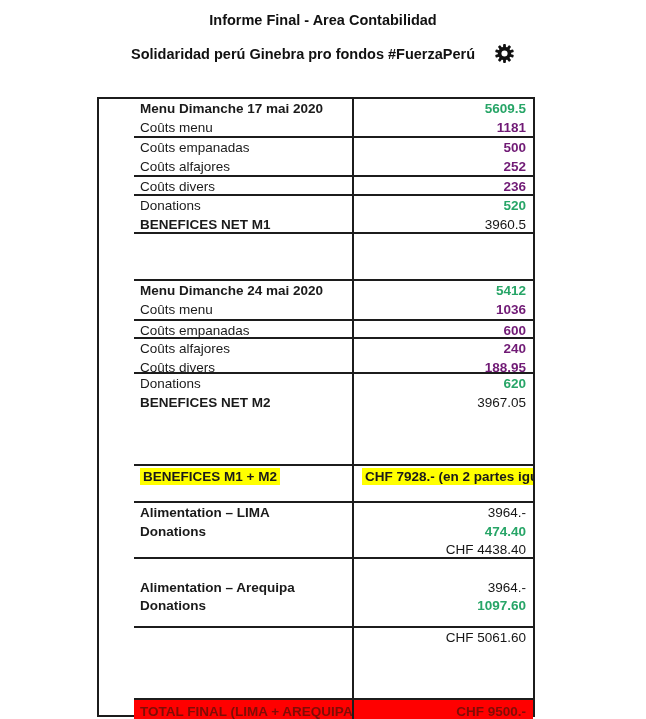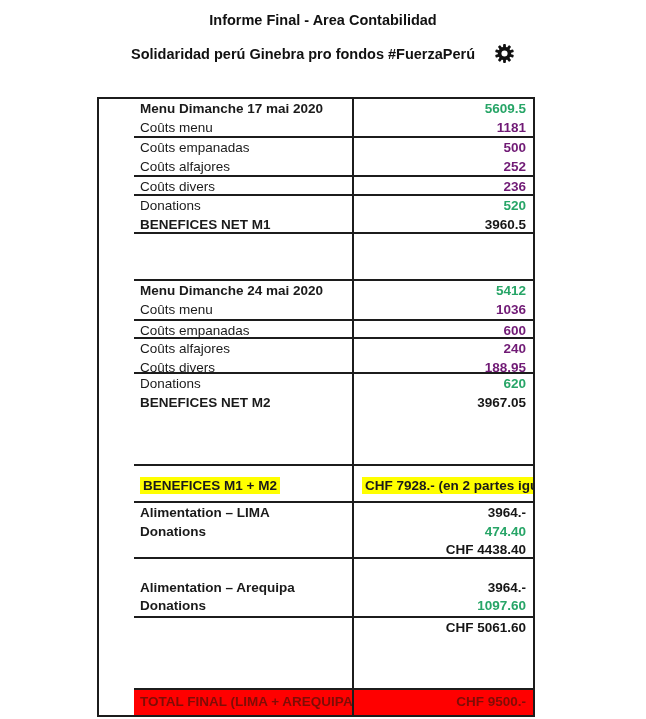--- a/index.html
+++ b/index.html
@@ -33,24 +33,24 @@
   .cell-r{
     flex:1;box-sizing:border-box;padding:1px 7px 0 6px;text-align:right;overflow:hidden;
   }
   .cell-r.align-left{text-align:left;padding-left:8px;}
   .line{
     height:18.5px;line-height:18.5px;font-size:13.5px;white-space:nowrap;
   }
   .b{font-weight:bold;}
   .v-green{color:#27a567;font-weight:bold;}
   .v-red{color:#701a75;font-weight:bold;}
-  .v-black{color:#161616;font-weight:bold;}
+  .v-black{color:#161616;font-weight:normal;}
   .hl{
     background:#ffff00;display:inline-block;line-height:17px;height:17px;
-    padding:0 3px;margin-top:10px;
+    padding:0 3px;margin-top:1px;
   }
   .total-block{background:#ff0000;}
   .total-block .cell-l,.total-block .cell-r{padding-top:0;}
   .total-block .line{
     height:23px;line-height:23px;color:#7e0d06;font-weight:bold;font-size:13.5px;
   }
 </style>
 </head>
 <body>
 
@@ -181,21 +181,21 @@
         <div class="line b">Donations</div>
         <div class="line"></div>
       </div>
       <div class="cell-r">
         <div class="line v-black">3964.-</div>
         <div class="line v-green">474.40</div>
         <div class="line v-black">CHF 4438.40</div>
       </div>
     </div>
 
-    <div class="block" style="height:59px">
+    <div class="block" style="height:69px">
       <div class="cell-l">
         <div class="line"></div>
         <div class="line b">Alimentation – Arequipa</div>
         <div class="line b">Donations</div>
       </div>
       <div class="cell-r">
         <div class="line"></div>
         <div class="line v-black">3964.-</div>
         <div class="line v-green">1097.60</div>
       </div>

